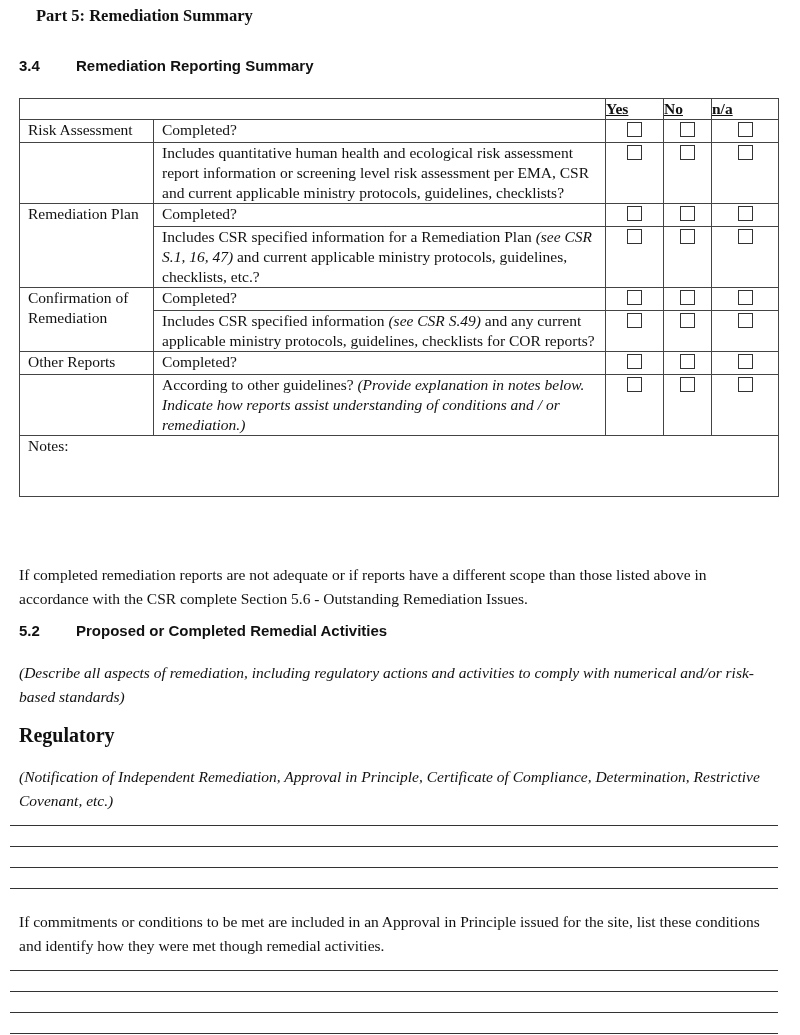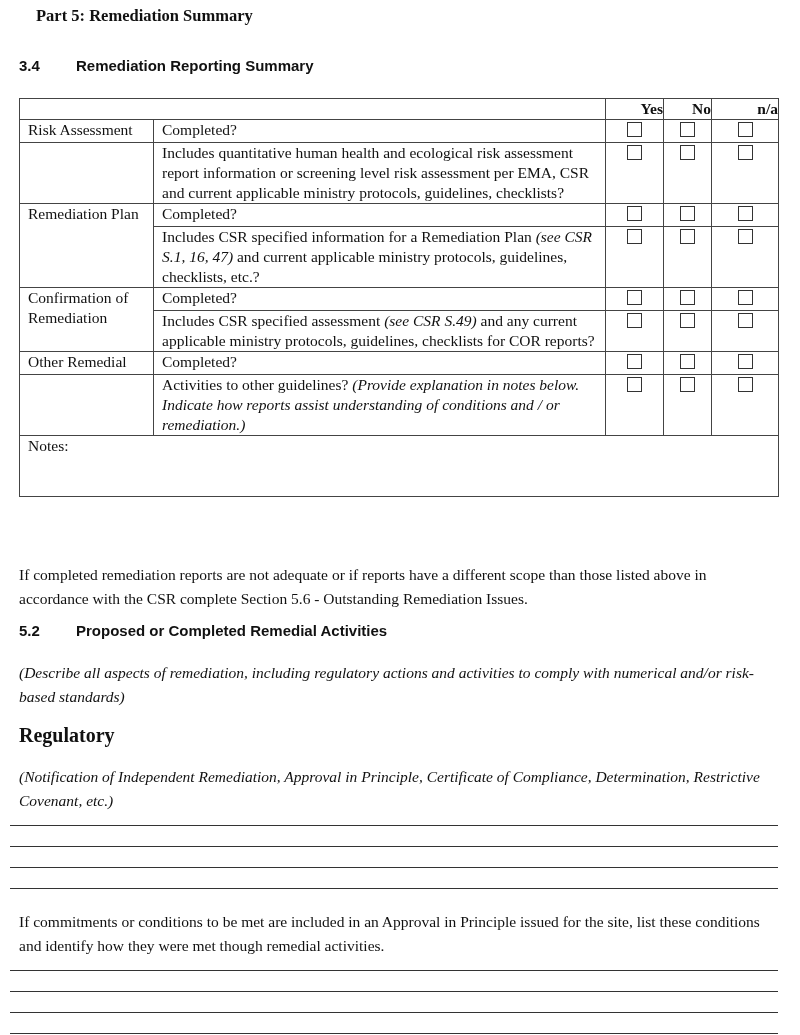--- a/index.html
+++ b/index.html
@@ -12,21 +12,21 @@
   .sec-title { font-family: "Liberation Sans", sans-serif; font-size: 15px; font-weight: bold; }
   .sec-title .num { display: inline-block; width: 57px; }
   #sec51 { left: 19px; top: 57px; }
   #sec52 { left: 19px; top: 622px; }
 
   table.rs {
     position: absolute; left: 19px; top: 98px; width: 760px;
     border-collapse: collapse; font-size: 15.5px; line-height: 20px;
   }
   table.rs td, table.rs th { border: 1px solid #444; vertical-align: top; padding: 0 8px; }
-  table.rs th { font-weight: bold; text-align: right; height: 20px; padding: 0; }
+  table.rs th { font-weight: bold; text-align: left; height: 20px; padding: 0; text-decoration: underline; }
   .c1 { width: 117px; }
   .c2 { width: 435px; }
   .cy { width: 57px; padding: 0 !important; text-align: center; }
   .cn { width: 47px; padding: 0 !important; text-align: center; margin-top: 40px; }
   .ca { width: 66px; padding: 0 !important; text-align: center; }
   .cb {
     display: inline-block; width: 15px; height: 15px; border: 1.3px solid #333;
     margin-top: 2px; box-sizing: border-box; background: #fff; cursor: pointer;
   }
   td.notes { height: 60px; padding: 0 8px; }
@@ -88,35 +88,35 @@
         <td class="ca"><span class="cb"></span></td>
       </tr>
       <tr>
         <td class="c1" rowspan="2">Confirmation of Remediation</td>
         <td class="c2"><span>Completed?</span><span class="it"></span><span></span></td>
         <td class="cy"><span class="cb"></span></td>
         <td class="cn"><span class="cb"></span></td>
         <td class="ca"><span class="cb"></span></td>
       </tr>
       <tr>
-        <td class="c2"><span>Includes CSR specified assessment </span><span class="it">(see CSR S.49)</span><span> and any current applicable ministry protocols, guidelines, checklists for COR reports?</span></td>
+        <td class="c2"><span>Includes CSR specified information </span><span class="it">(see CSR S.49)</span><span> and any current applicable ministry protocols, guidelines, checklists for COR reports?</span></td>
         <td class="cy"><span class="cb"></span></td>
         <td class="cn"><span class="cb"></span></td>
         <td class="ca"><span class="cb"></span></td>
       </tr>
       <tr>
-        <td class="c1">Other Remedial</td>
+        <td class="c1">Other Reports</td>
         <td class="c2"><span>Completed?</span><span class="it"></span><span></span></td>
         <td class="cy"><span class="cb"></span></td>
         <td class="cn"><span class="cb"></span></td>
         <td class="ca"><span class="cb"></span></td>
       </tr>
       <tr>
         <td class="c1"></td>
-        <td class="c2"><span>Activities to other guidelines? </span><span class="it">(Provide explanation in notes below.  Indicate how reports assist understanding of conditions and / or remediation.)</span><span></span></td>
+        <td class="c2"><span>According to other guidelines? </span><span class="it">(Provide explanation in notes below.  Indicate how reports assist understanding of conditions and / or remediation.)</span><span></span></td>
         <td class="cy"><span class="cb"></span></td>
         <td class="cn"><span class="cb"></span></td>
         <td class="ca"><span class="cb"></span></td>
       </tr>
     </tbody>
   <tfoot>
     <tr>
       <td colspan="5" class="notes"><span>Notes:</span></td>
     </tr>
   </tfoot>

